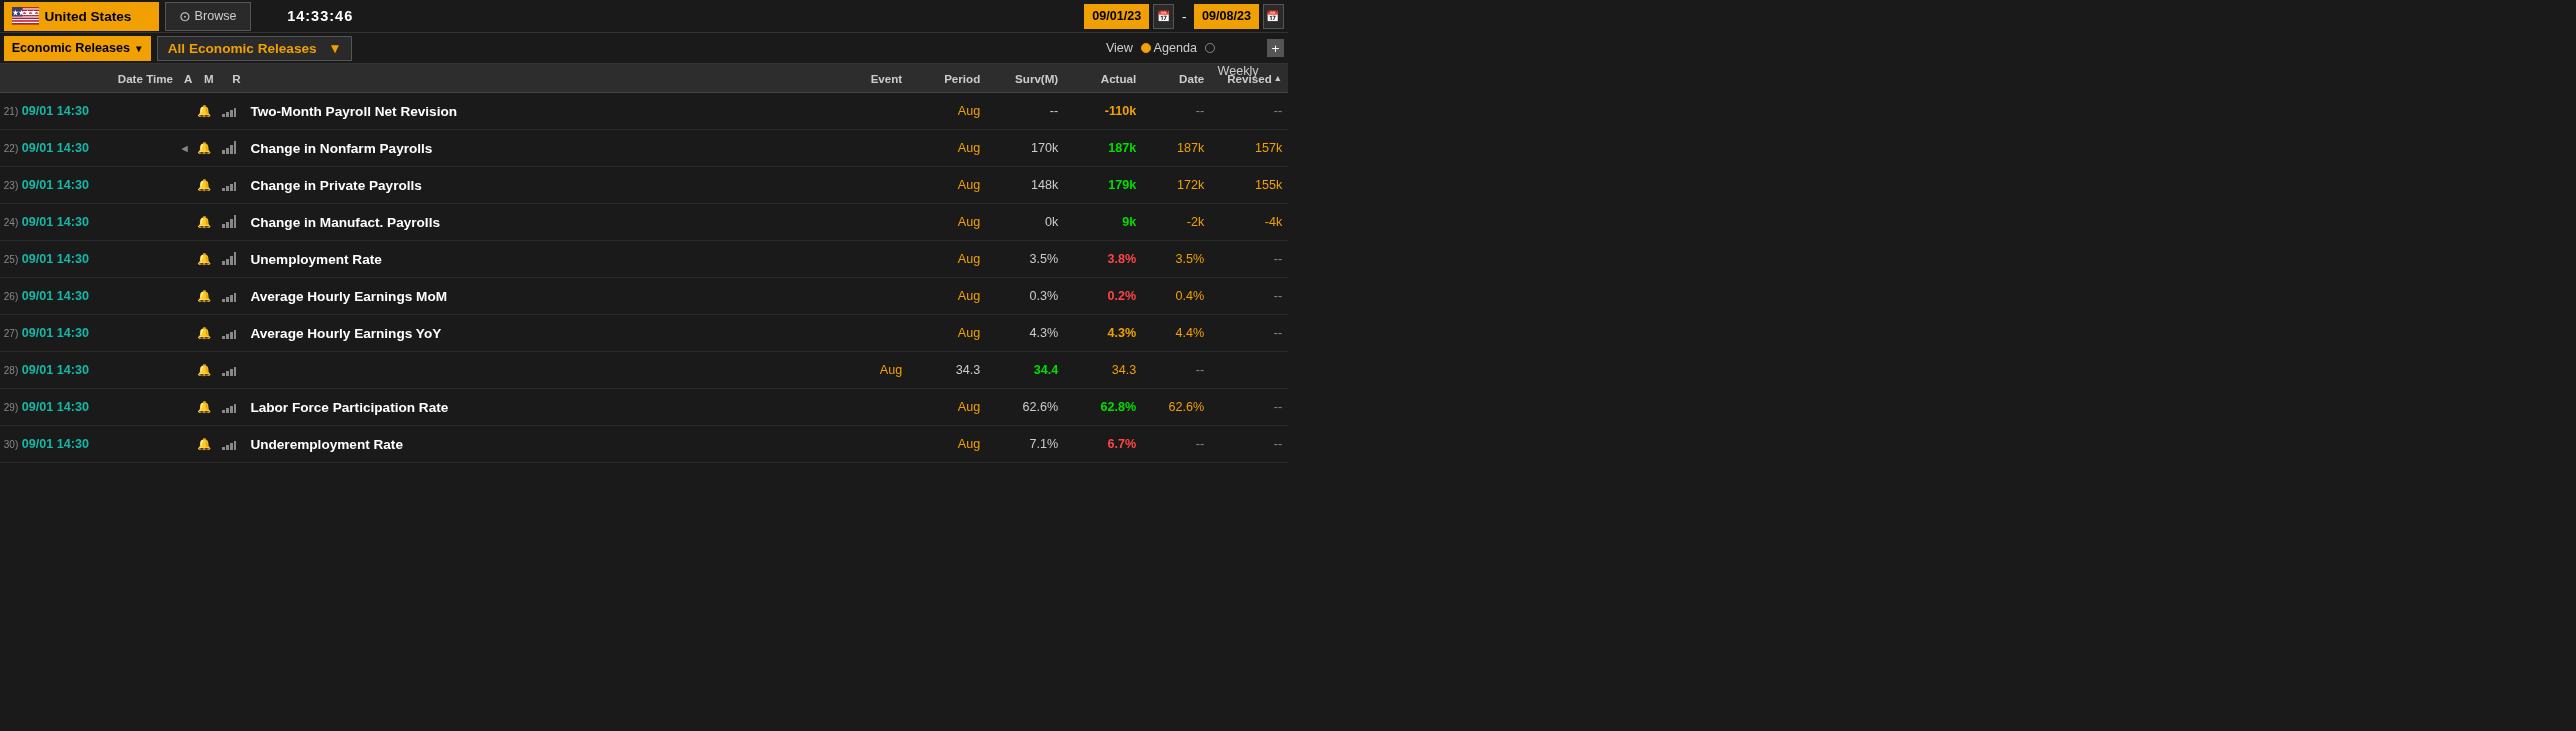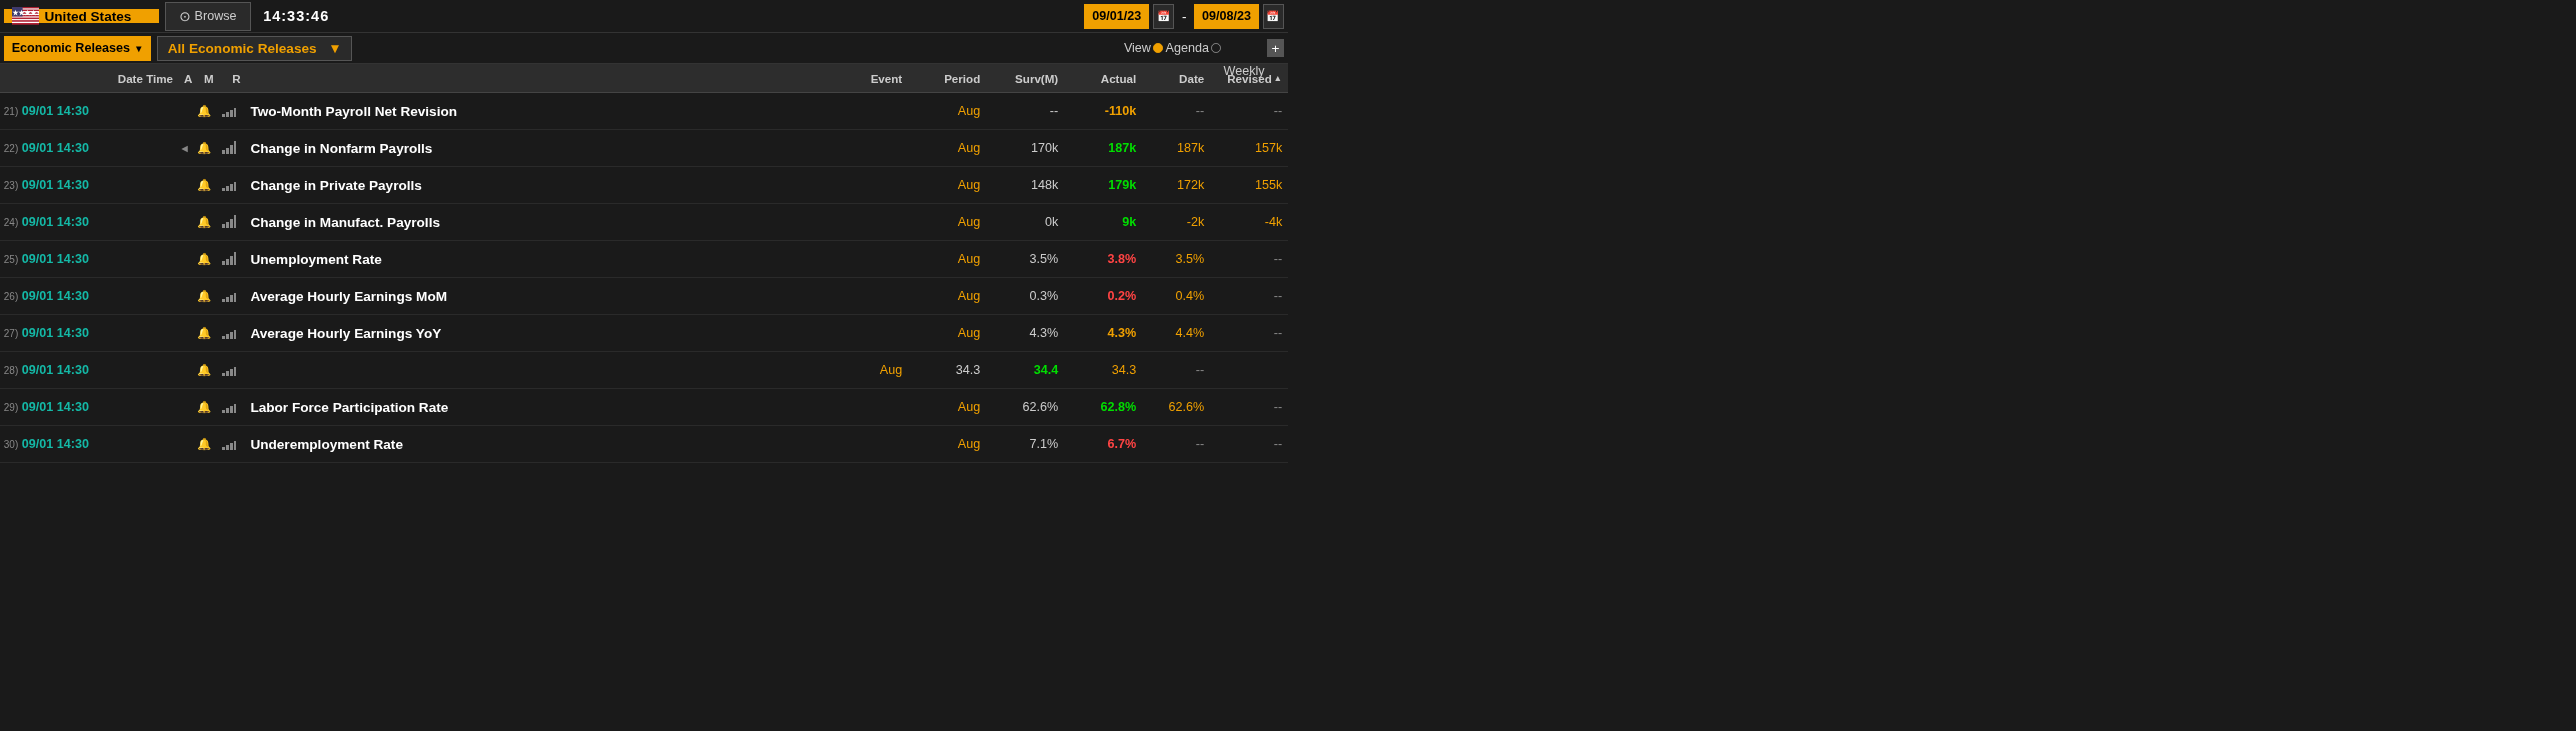--- a/index.html
+++ b/index.html
@@ -23,40 +23,40 @@
     }
 
     .country-flag-label {
       display: flex;
       align-items: center;
       background: #f0a000;
       color: #000;
       font-weight: bold;
       font-size: 13.6px;
       padding: 1.9px 7.8px;
-      height: 14px;
+      height: 29px;
       gap: 5.8px;
       min-width: 155px;
     }
 
     .browse-btn {
       display: flex;
       align-items: center;
       background: #2a2a2a;
       color: #ccc;
       padding: 1.9px 13.6px;
       height: 29px;
       margin-left: 5.8px;
       border: 1px solid #555;
       gap: 3.9px;
       font-size: 12.6px;
     }
 
     .clock {
-      margin-left: 12px;
+      margin-left: 36px;
       color: #fff;
       font-size: 14.5px;
       font-weight: bold;
       letter-spacing: 1px;
     }
 
     .header-right {
       margin-left: auto;
       display: flex;
       align-items: center;
@@ -131,21 +131,21 @@
       margin-left: 5.8px;
       border: 1px solid #555;
       gap: 3.9px;
       cursor: pointer;
     }
 
     .view-options {
       margin-left: auto;
       display: flex;
       align-items: center;
-      gap: 2px;
+      gap: 8px;
       color: #ccc;
       font-size: 12.6px;
     }
 
     .view-label {
       color: #ccc;
     }
 
     .radio-option {
       display: flex;

